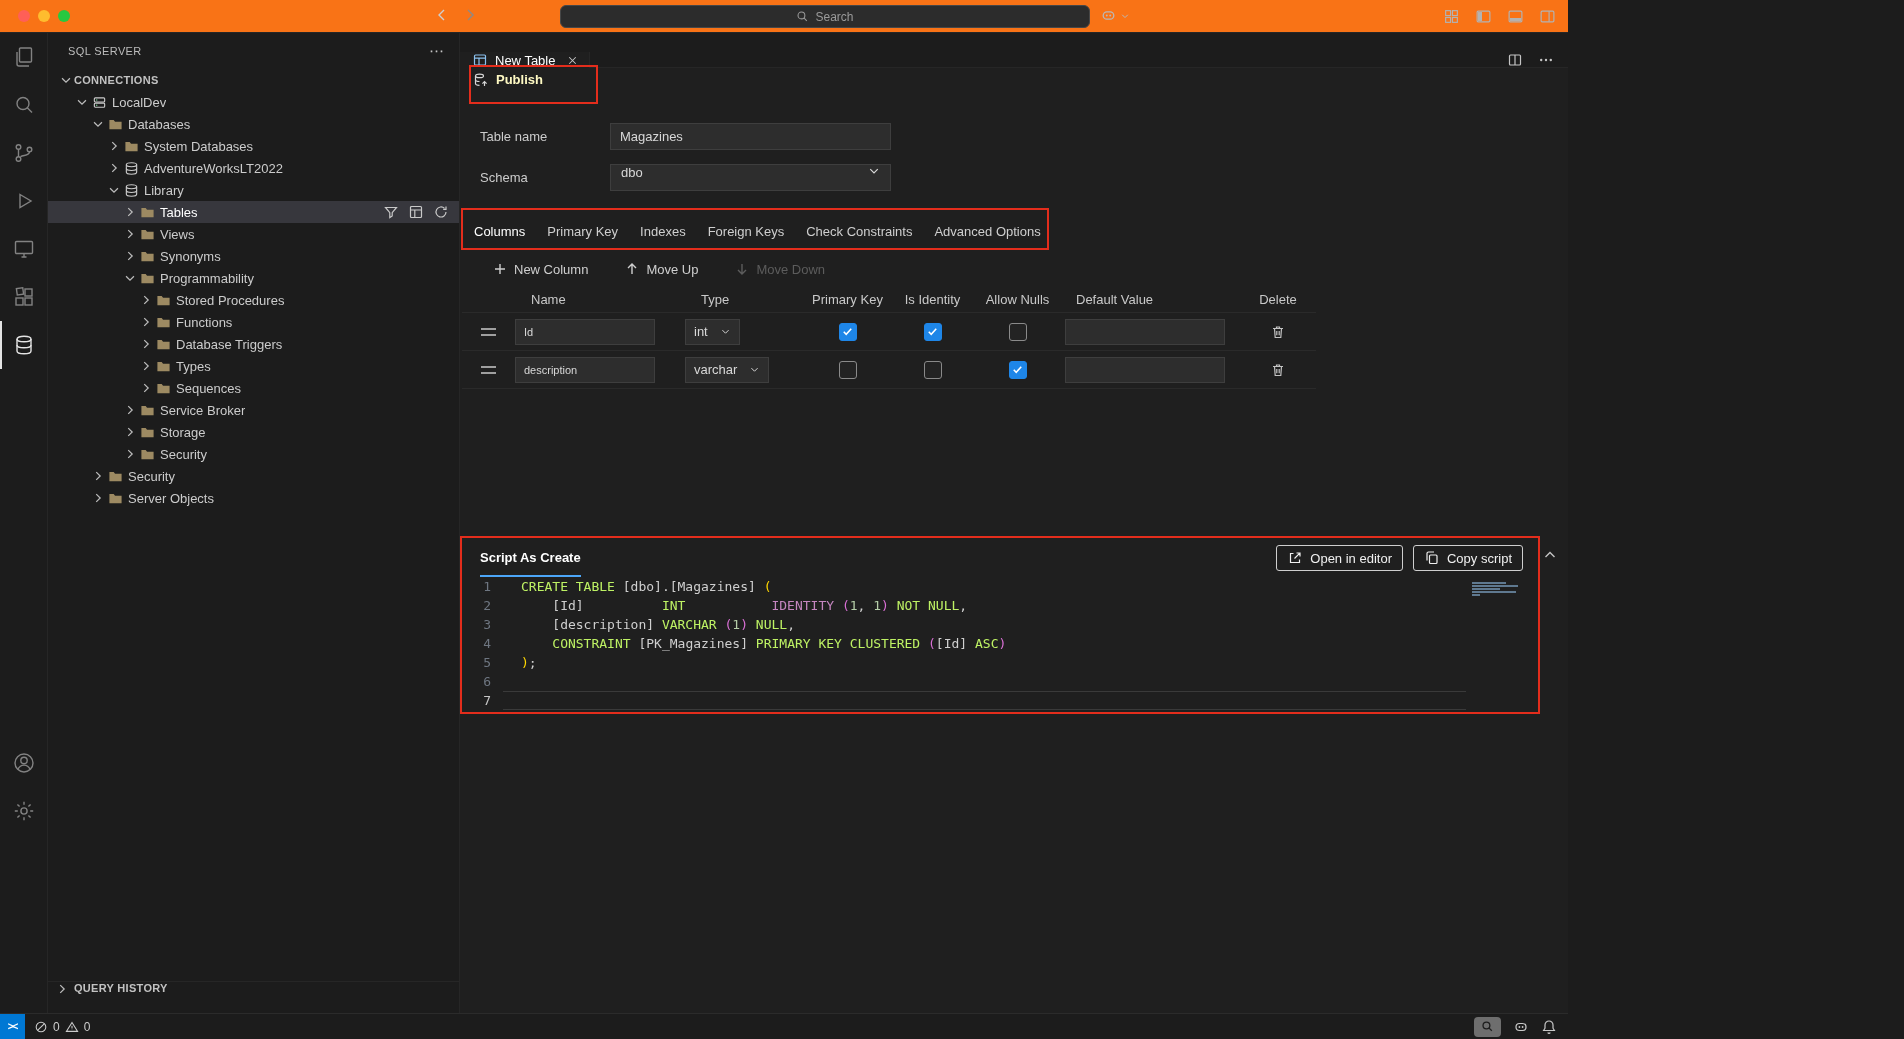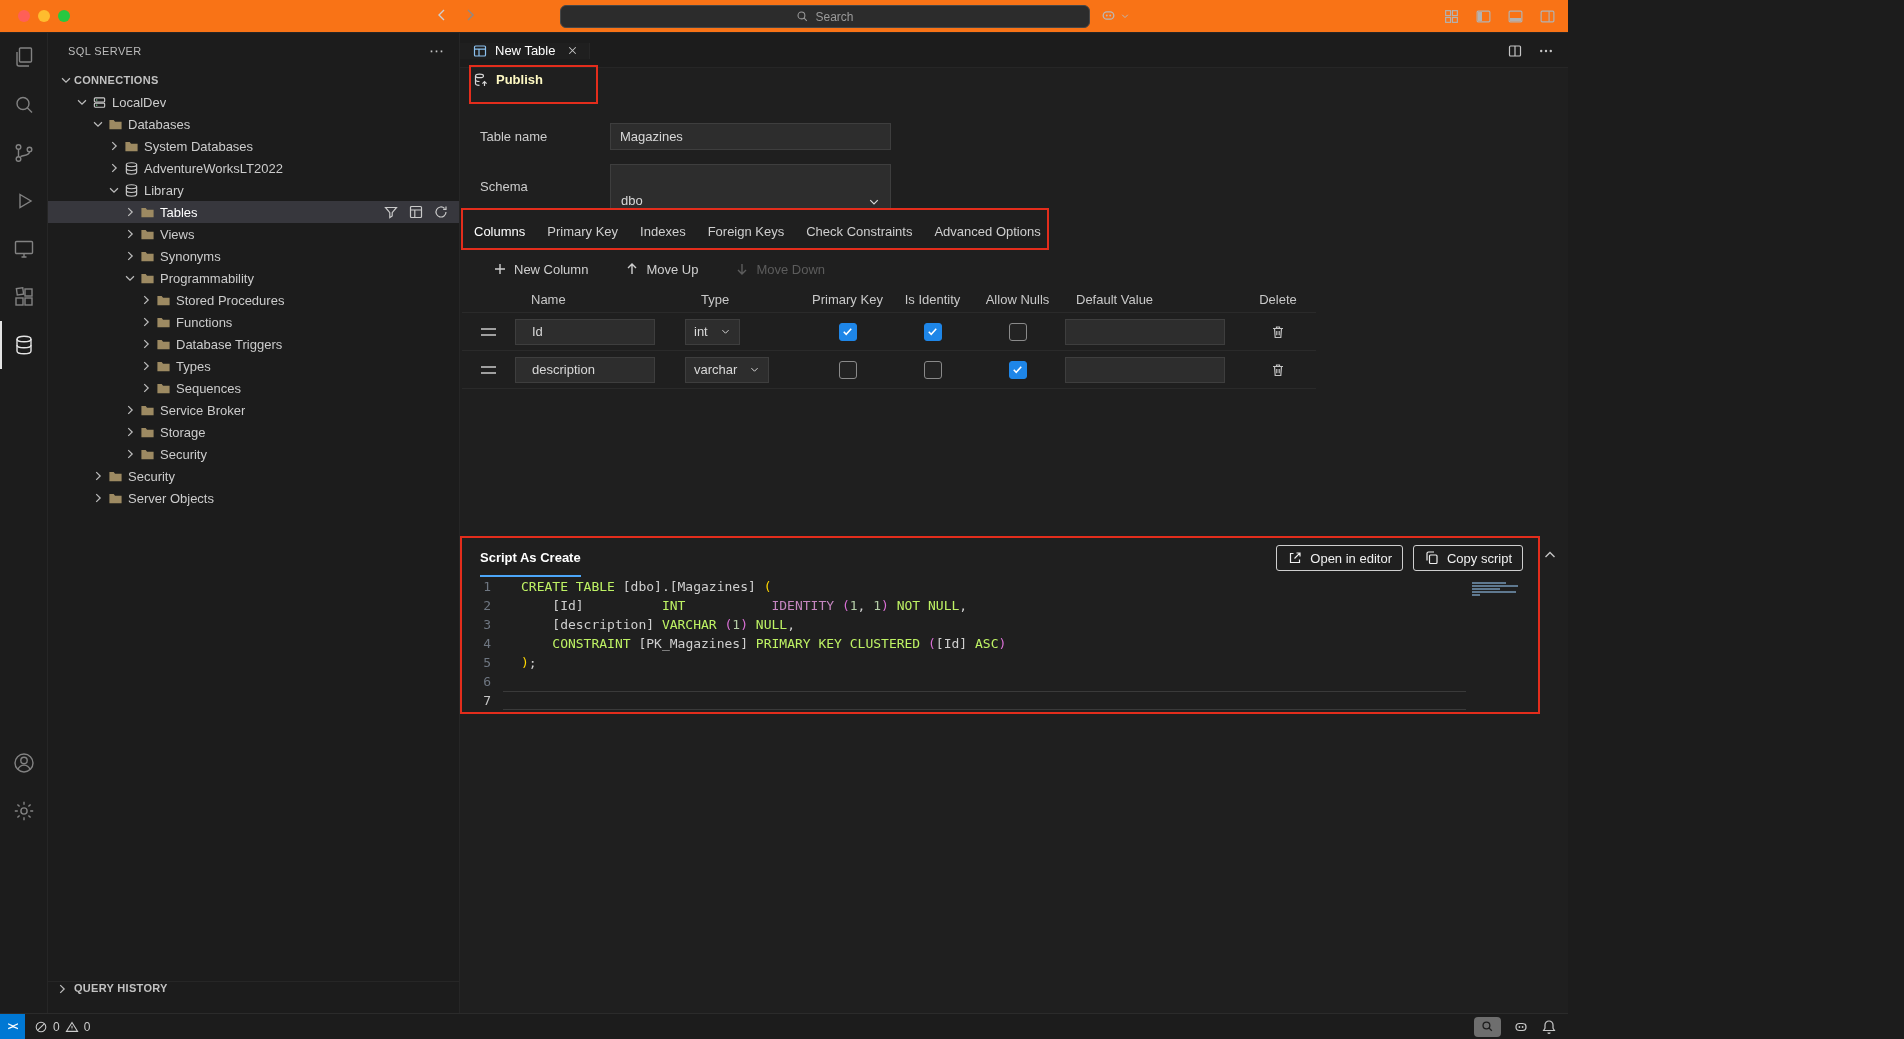--- a/index.html
+++ b/index.html
@@ -46,56 +46,56 @@
   .twisty svg{width:14px;height:14px}
   .tree-icon{width:18px;margin-right:4px;display:inline-flex;justify-content:center;flex:none}
   .tree-icon svg{width:15px;height:15px}
   .tree-label{overflow:hidden;text-overflow:ellipsis}
   .row-actions{margin-left:auto;display:flex;gap:9px;padding-right:10px;color:#c9c9c9}
   .query-history{position:absolute;left:0;right:0;bottom:6px;height:26px;border-top:1px solid #262626;display:flex;align-items:flex-start;padding-left:6px;gap:4px}
   .query-history .tree-label{font-weight:700;font-size:11px;color:#c2c2c2;letter-spacing:.3px}
 
   
   .editor{position:absolute;left:460px;top:33px;width:1108px;bottom:26px;background:#1f1f1f}
-  .tabbar{position:relative;height:35px;background:#1c1c1c;display:flex;align-items:center}
+  .tabbar{position:relative;height:35px;background:#1c1c1c;display:flex;align-items:flex-end}
   .tabbar::after{content:"";position:absolute;left:0;right:0;bottom:0;height:1px;background:#262626}
   .tab{position:relative;z-index:1;display:flex;align-items:center;gap:7px;padding:0 10px 0 12px;background:#1f1f1f;border-right:1px solid #262626;color:#fff}
   .tab .tab-icon{color:#8cc2f0}
   .tab-close{color:#c5c5c5;margin-left:4px}
   .tab-close svg{width:13px;height:13px}
   .tabbar-actions{position:relative;z-index:1;margin-left:auto;display:flex;align-items:center;gap:15px;padding-right:14px;color:#c5c5c5}
   .editor-body{position:absolute;left:0;right:0;top:35px;bottom:0}
 
   .publish-btn{position:absolute;left:13px;top:4px;height:30px;display:flex;align-items:flex-start;gap:7px;background:none;border:none;color:#fef9c3;font-size:13px;font-weight:600;cursor:pointer;font-family:inherit}
   .publish-btn .icon{color:#d7d7d7}
 
   .form-row{position:absolute;left:20px;display:flex;align-items:center;color:#ccc}
   #row-table-name{top:55px}
   #row-schema{top:96px}
   .form-label{width:130px}
   .text-input{width:281px;height:27px;background:#2d2d2d;border:1px solid #3e3e3e;color:#d8d8d8;font-size:13px;padding:0 9px;font-family:inherit;outline:none}
-  .select{width:281px;height:45px;background:#2d2d2d;border:1px solid #3e3e3e;color:#d8d8d8;display:flex;align-items:flex-end;justify-content:space-between;padding:0 10px;cursor:pointer}
+  .select{width:281px;height:27px;background:#2d2d2d;border:1px solid #3e3e3e;color:#d8d8d8;display:flex;align-items:flex-start;justify-content:space-between;padding:0 10px;cursor:pointer}
   .select .icon svg{width:12px;height:12px}
 
   .designer-tabs{position:absolute;left:3px;top:146px;height:36px;display:flex}
   .d-tab{display:flex;align-items:center;padding:0 11px;color:#cfcfcf;border-bottom:2px solid transparent;cursor:pointer}
   .d-tab.active{color:#fff;border-bottom-color:var(--accent)}
 
   .designer-toolbar{position:absolute;left:32px;top:193px;height:24px;display:flex;gap:36px;align-items:flex-start;color:#cfcfcf}
   .tb-btn{display:flex;align-items:center;gap:6px;cursor:pointer}
   .tb-btn.disabled{color:#5c5c5c;cursor:default}
 
   .grid{position:absolute;left:2px;top:218px;width:854px}
   .grid-row{display:grid;grid-template-columns:53px 170px 120px 85px 85px 85px 180px 76px;align-items:center;border-bottom:1px solid #2a2a2a}
   .grid-row.head{height:27px;color:#c9c9c9}
   .grid-row.body{height:38px}
   .gc{display:flex;align-items:center;height:100%}
   .gc.center{justify-content:center}
   .gc.pad{padding-left:16px}
-  .cell-input{width:140px;height:26px;background:#2d2d2d;border:1px solid #3e3e3e;color:#d8d8d8;font-size:13px;padding:0 16px;font-family:inherit;outline:none}
+  .cell-input{width:140px;height:26px;background:#2d2d2d;border:1px solid #3e3e3e;color:#d8d8d8;font-size:11px;padding:0 8px;font-family:inherit;outline:none}
   .cell-input.default{width:160px;margin-left:5px}
   .cell-select{height:26px;background:#2d2d2d;border:1px solid #3e3e3e;display:flex;align-items:center;gap:12px;padding:0 8px;color:#d8d8d8;cursor:pointer}
   .cell-select .icon svg{width:11px;height:11px}
   .checkbox{width:18px;height:18px;border-radius:3px;border:1px solid #8a8a8a;background:#232323;display:flex;align-items:center;justify-content:center;cursor:pointer}
   .checkbox.checked{background:var(--check);border-color:var(--check)}
   .checkbox svg{width:13px;height:13px}
   .drag{width:15px;height:8px;border-top:2px solid #9f9f9f;border-bottom:2px solid #9f9f9f;cursor:grab}
   .trash-btn{color:#c3c3c3;cursor:pointer;background:none;border:none}
 
   

